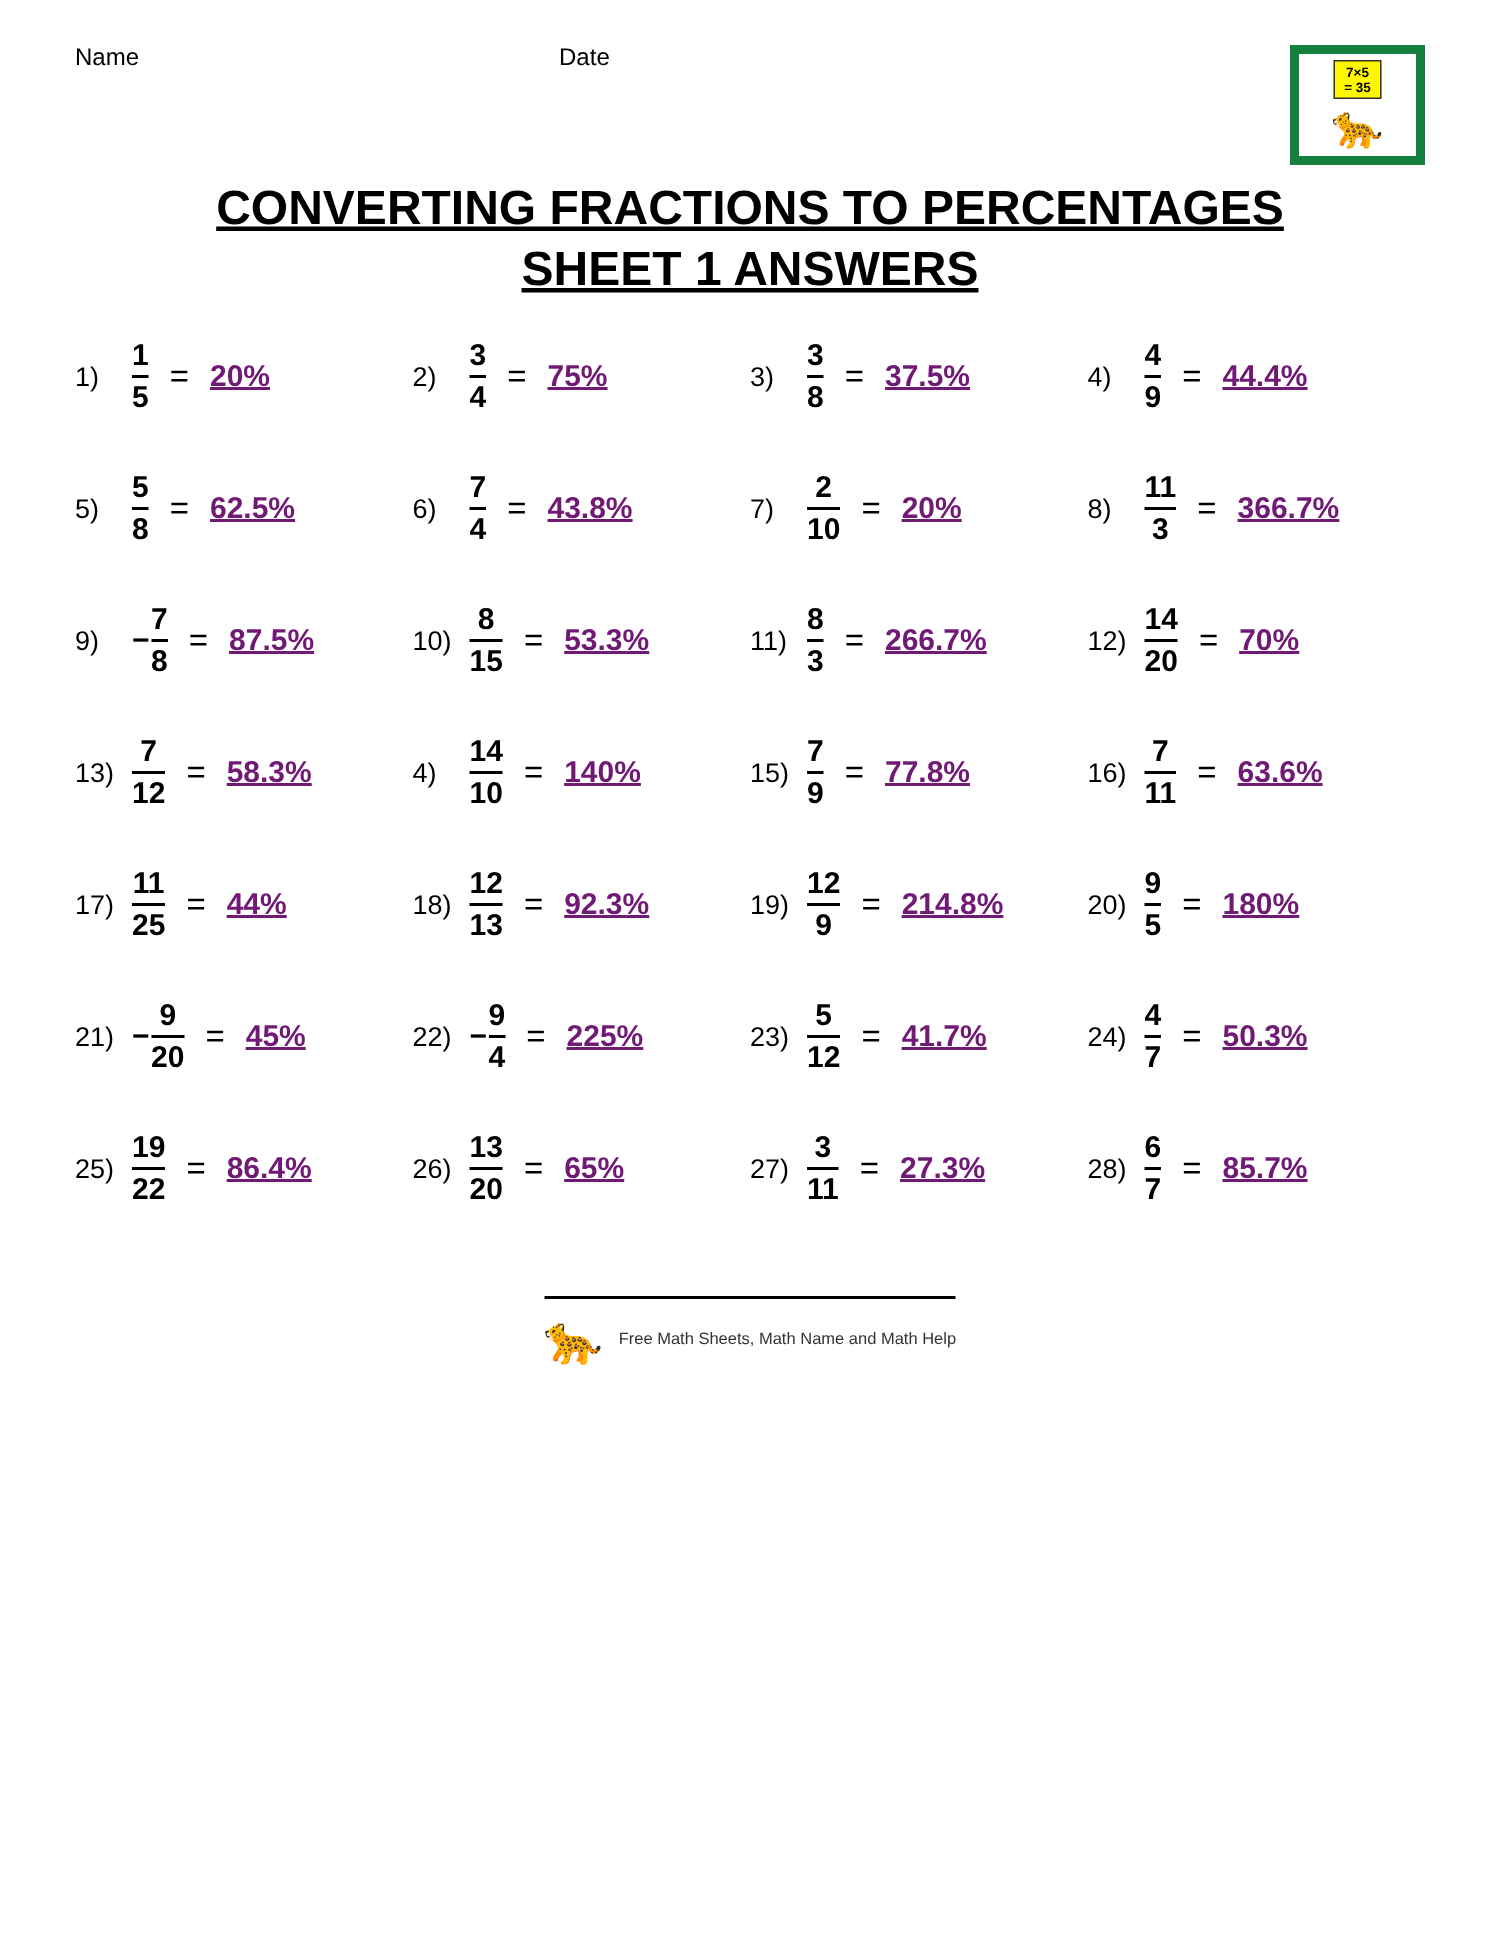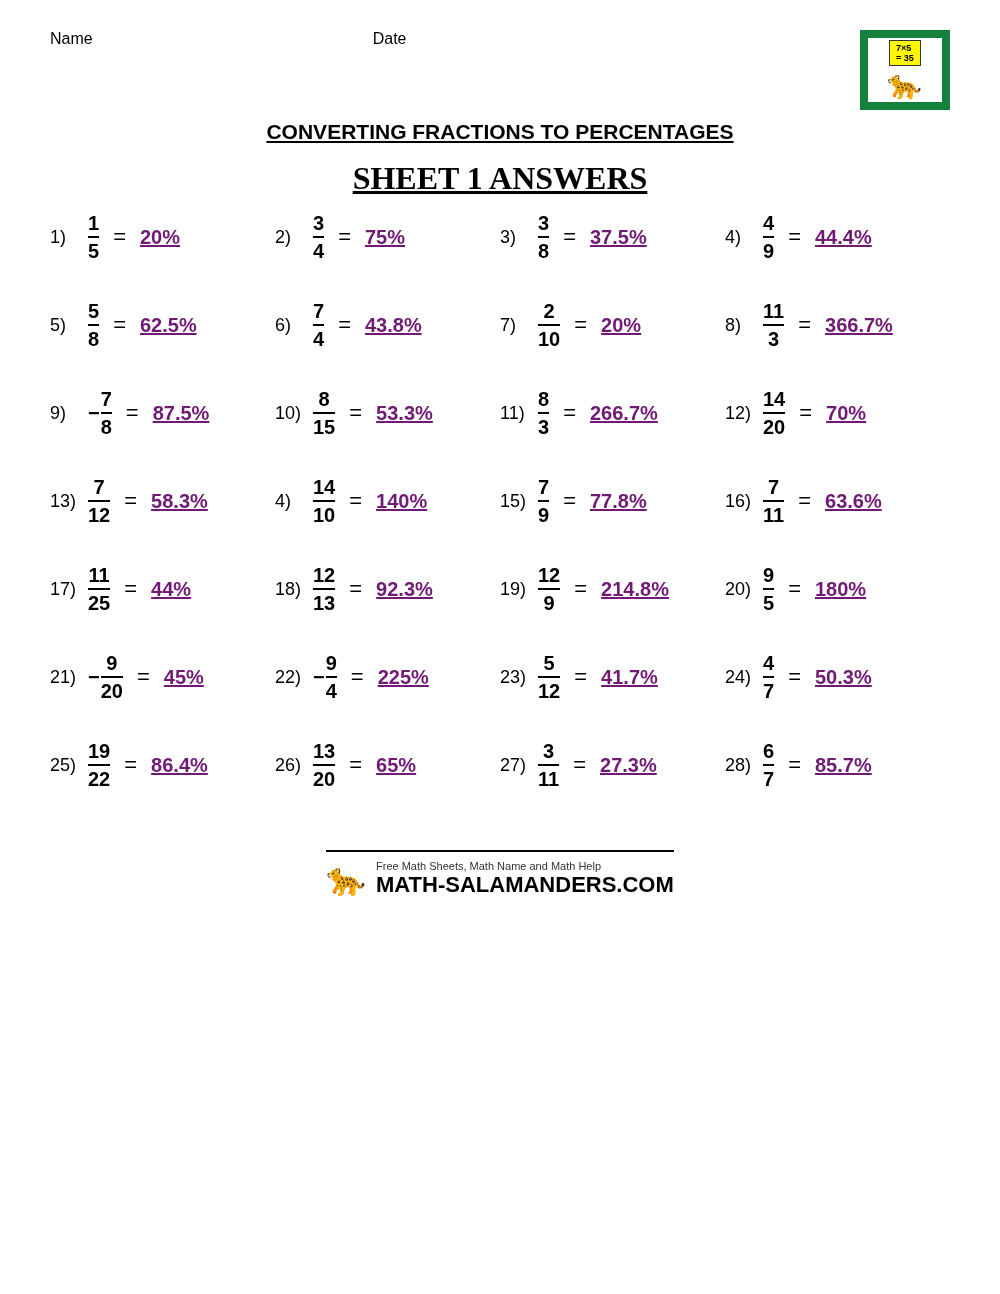--- a/index.html
+++ b/index.html
@@ -18,55 +18,55 @@
       margin-bottom: 10px;
     }
     .name-date {
       display: flex;
       gap: 280px;
       font-size: 16px;
     }
     .logo-box {
       width: 90px;
       height: 80px;
-      border: 8px solid #15803d;
+      border: 6px solid #15803d;
       display: flex;
       flex-direction: column;
       align-items: center;
       justify-content: center;
       font-size: 10px;
       overflow: hidden;
+      text-align: center;
     }
     .logo-cheetah {
       font-size: 28px;
     }
     .logo-math-icon {
       background: #fff700;
       padding: 2px 6px;
       font-size: 9px;
       font-weight: bold;
       border: 1px solid #333;
       margin-bottom: 2px;
     }
     .title-section {
       text-align: center;
       margin-bottom: 5px;
     }
     .main-title {
-      font-size: 21px;
+      font-size: 32px;
       font-weight: bold;
       text-decoration: underline;
-      margin-bottom: 16px;
+      margin-bottom: 4px;
     }
     .sub-title {
       font-size: 32px;
       font-weight: bold;
       text-decoration: underline;
-      margin-bottom: 15px;
-      font-family: Liberation Serif, serif;
+      margin-bottom: 28px;
     }
     .problems-grid {
       width: 100%;
     }
     .problem-row {
       display: flex;
       align-items: center;
       margin-bottom: 38px;
       gap: 0;
     }
@@ -513,16 +513,15 @@
         <span class="answer">85.7%</span>
       </div>
     </div>
   </div>
 
 <div class="footer">
   <div class="footer-inner">
     <div class="footer-logo">🐆</div>
     <div>
       <div class="footer-text">Free Math Sheets, Math Name and Math Help</div>
-      <div class="footer-site">MATH-SALAMANDERS.COM</div>
     </div>
   </div>
 </div>
 
 </body></html>

